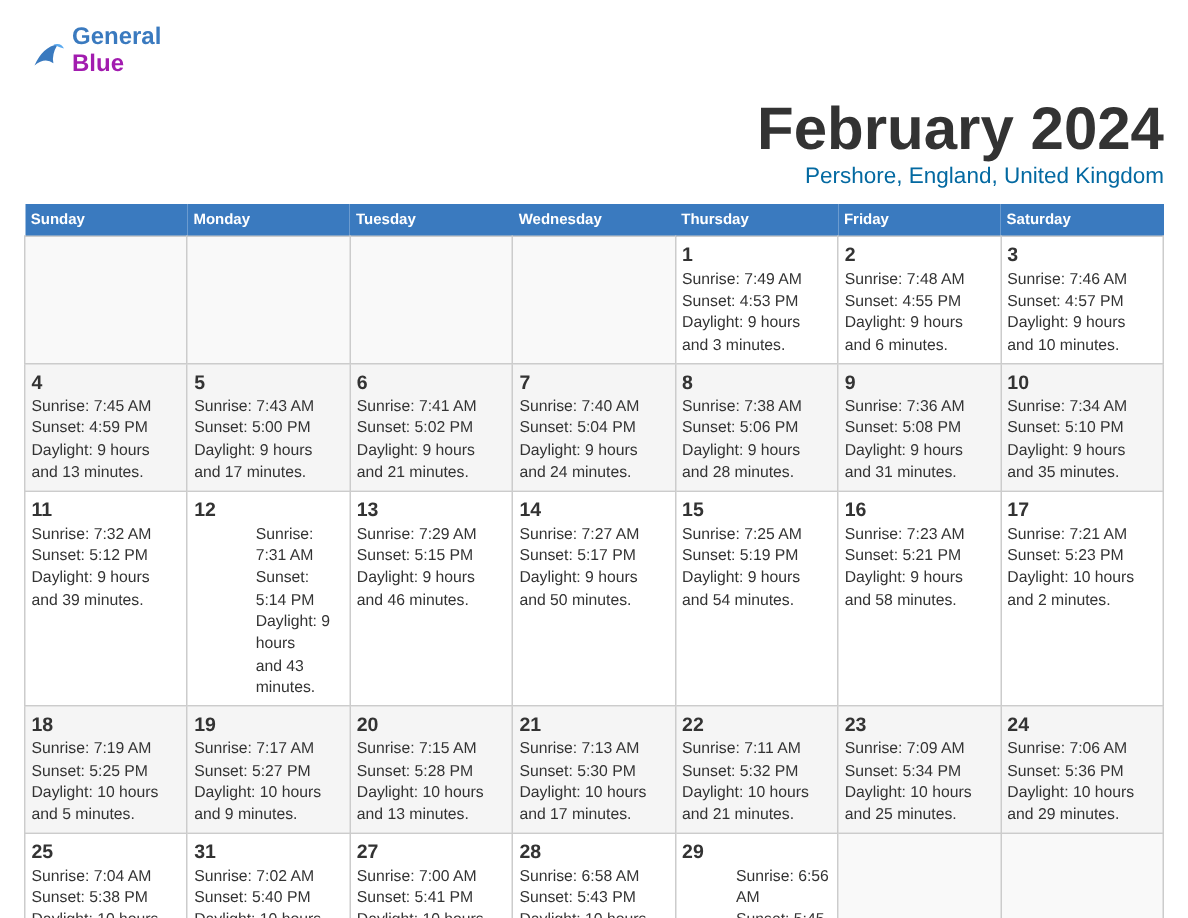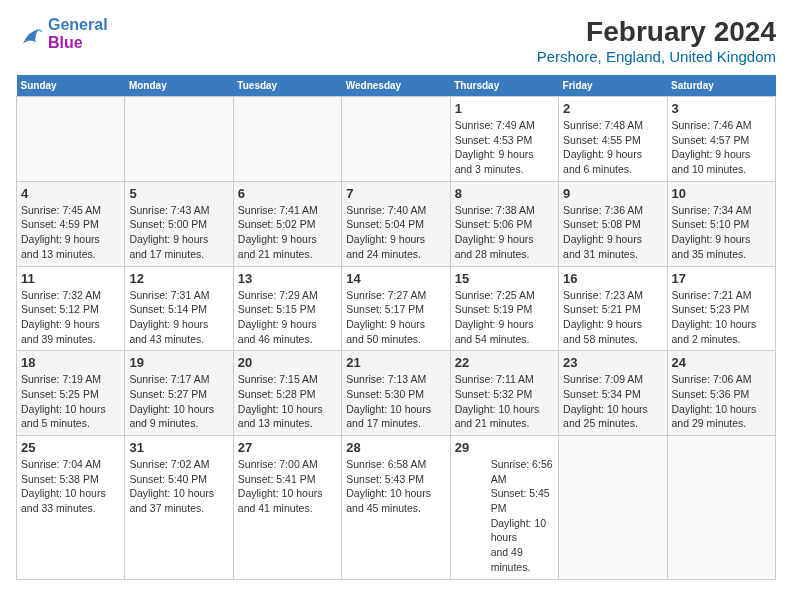--- a/index.html
+++ b/index.html
@@ -22,23 +22,24 @@
       gap: 4px;
     }
     .logo-bird {
       width: 28px;
       height: 28px;
     }
     .title-block {
       text-align: right;
     }
     .month-title {
-      font-size: 28px;
+      font-size: 40px;
       font-weight: bold;
       color: #333;
+      margin-top: 48px;
     }
     .location {
       font-size: 15px;
       color: #0369a1;
     }
     table {
       width: 100%;
       border-collapse: collapse;
       font-size: 11px;
     }
@@ -193,21 +194,21 @@
       <tr class="week-row">
         <td>
           <span class="day-num">11</span>
           <div class="day-info" style="white-space: pre-line;">Sunrise: 7:32 AM
 Sunset: 5:12 PM
 Daylight: 9 hours
 and 39 minutes.</div>
         </td>
         <td>
           <span class="day-num">12</span>
-          <div class="day-info" style="white-space: pre-line;">Sunrise: 7:31 AM
+          <div class="day-info" style="white-space: pre-line; margin-left: 41px;">Sunrise: 7:31 AM
 Sunset: 5:14 PM
 Daylight: 9 hours
 and 43 minutes.</div>
         </td>
         <td>
           <span class="day-num">13</span>
           <div class="day-info" style="white-space: pre-line;">Sunrise: 7:29 AM
 Sunset: 5:15 PM
 Daylight: 9 hours
 and 46 minutes.</div>

